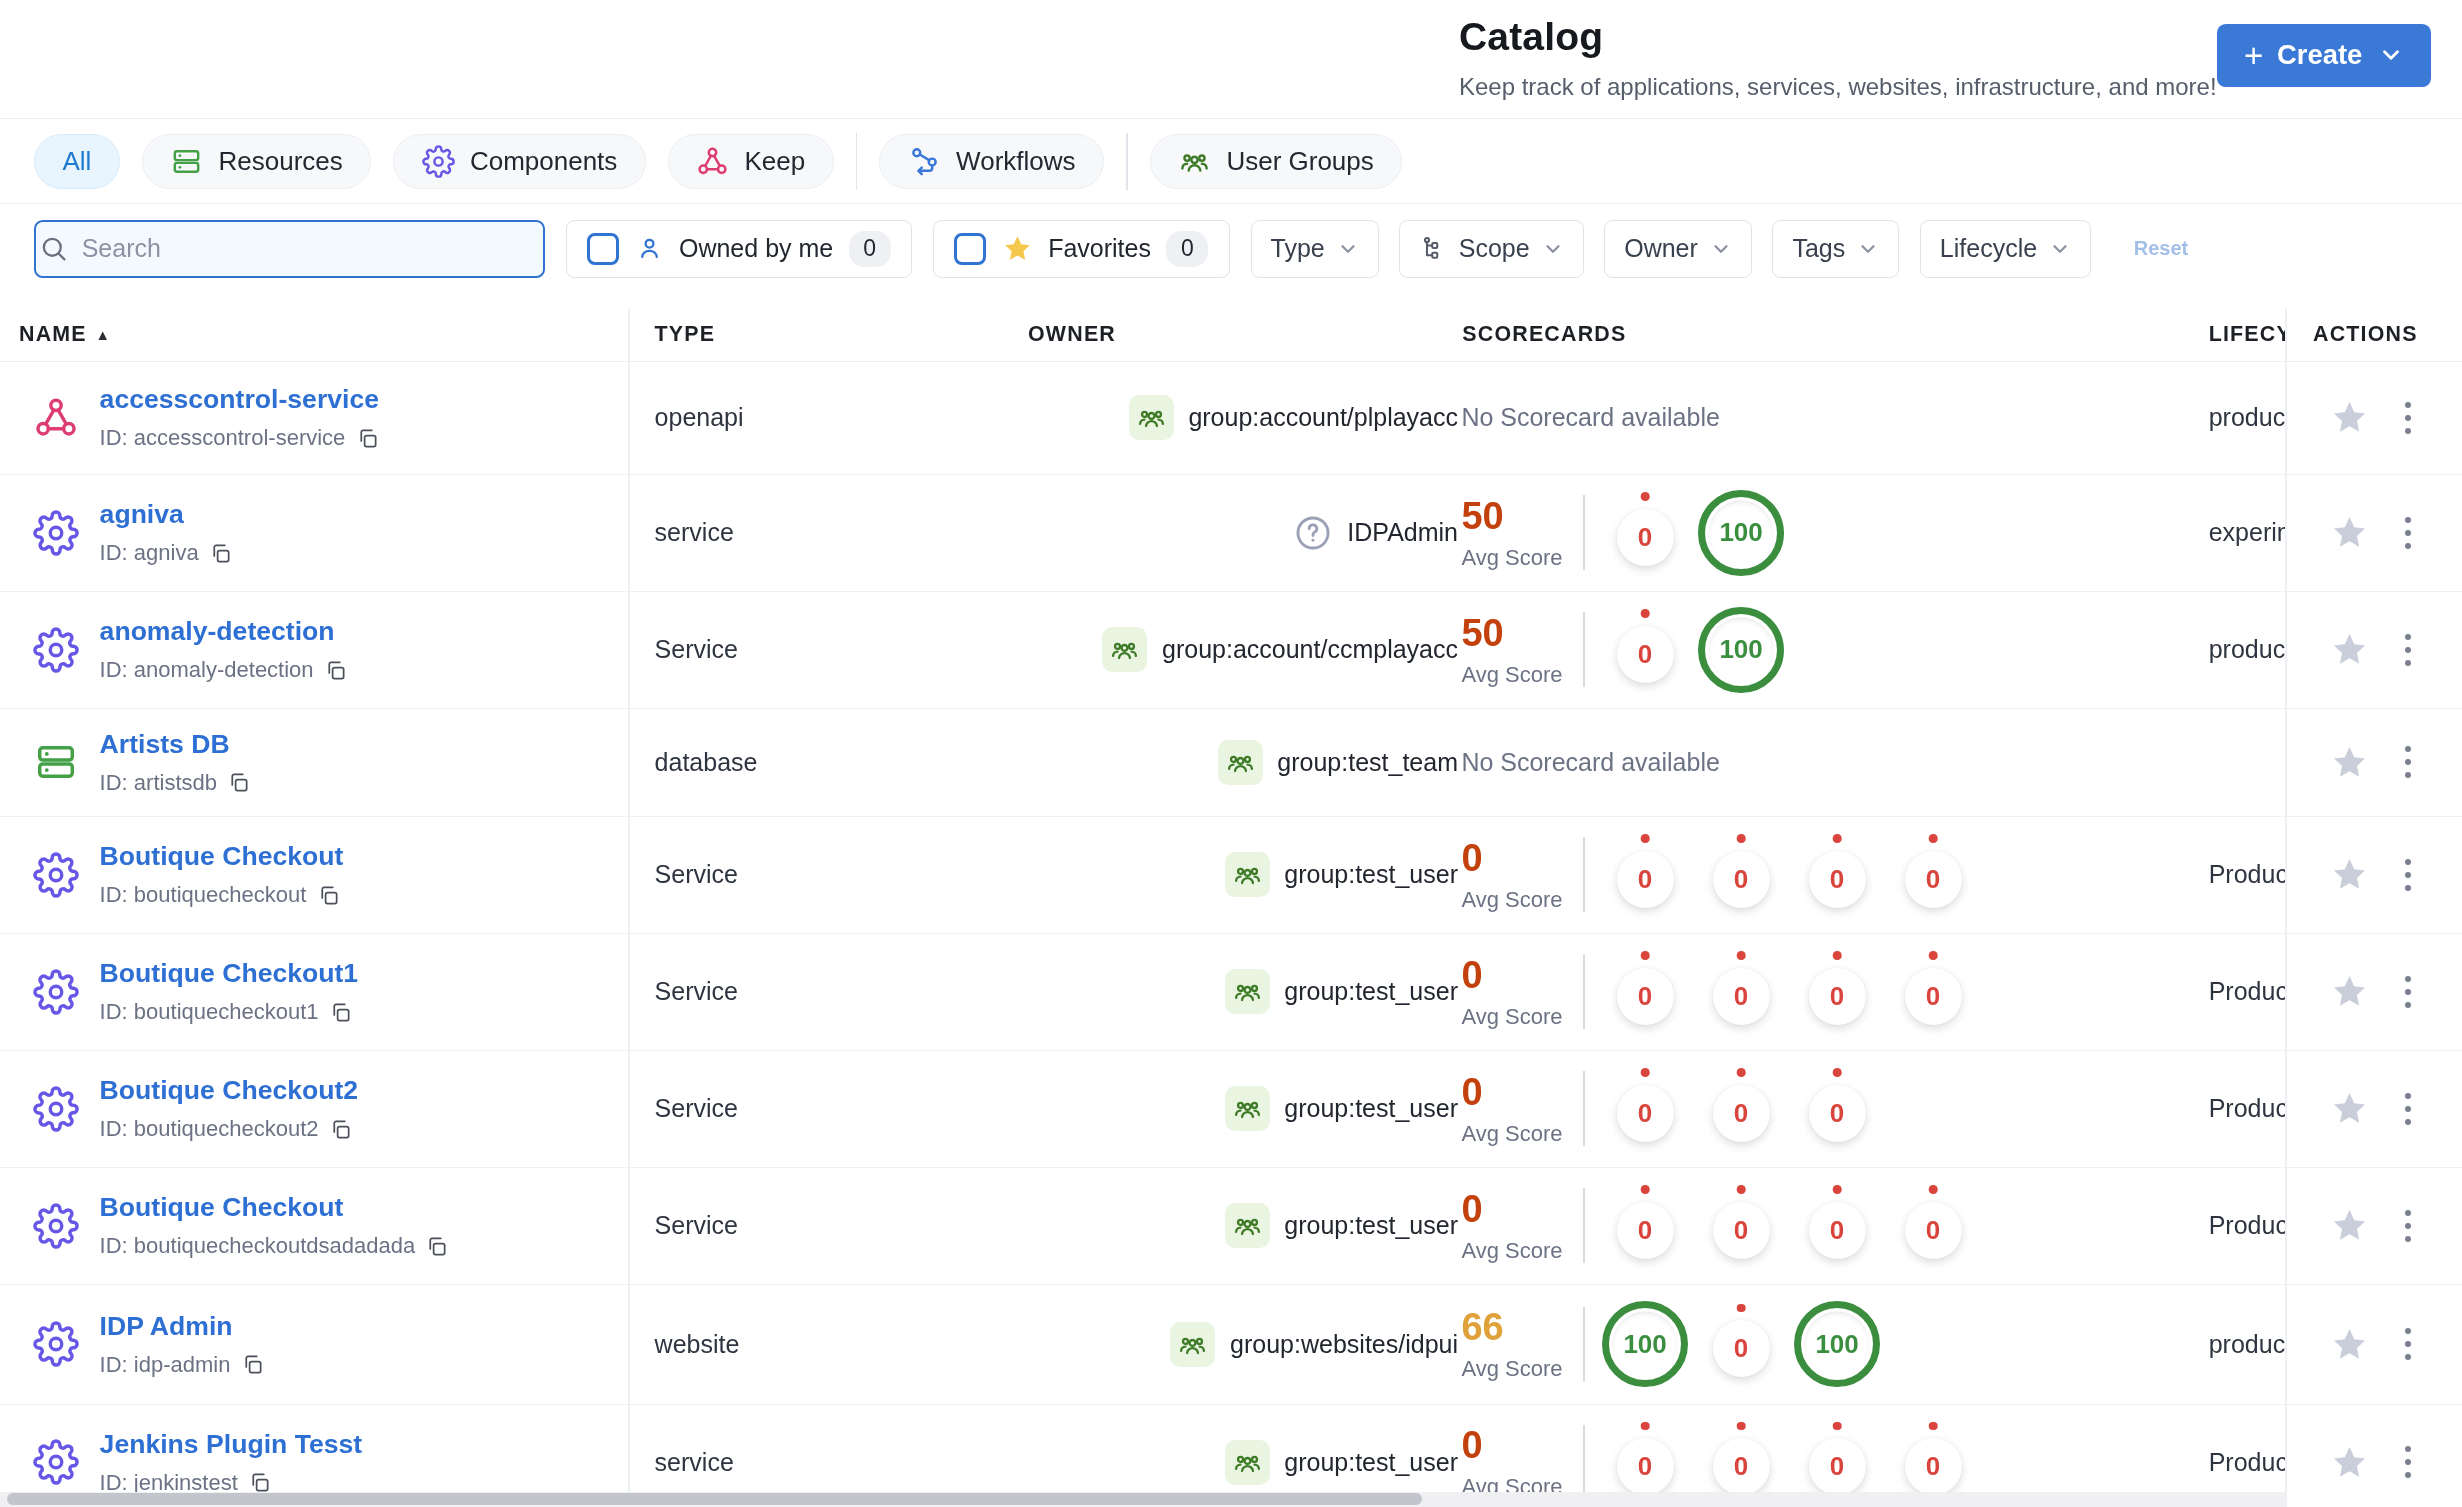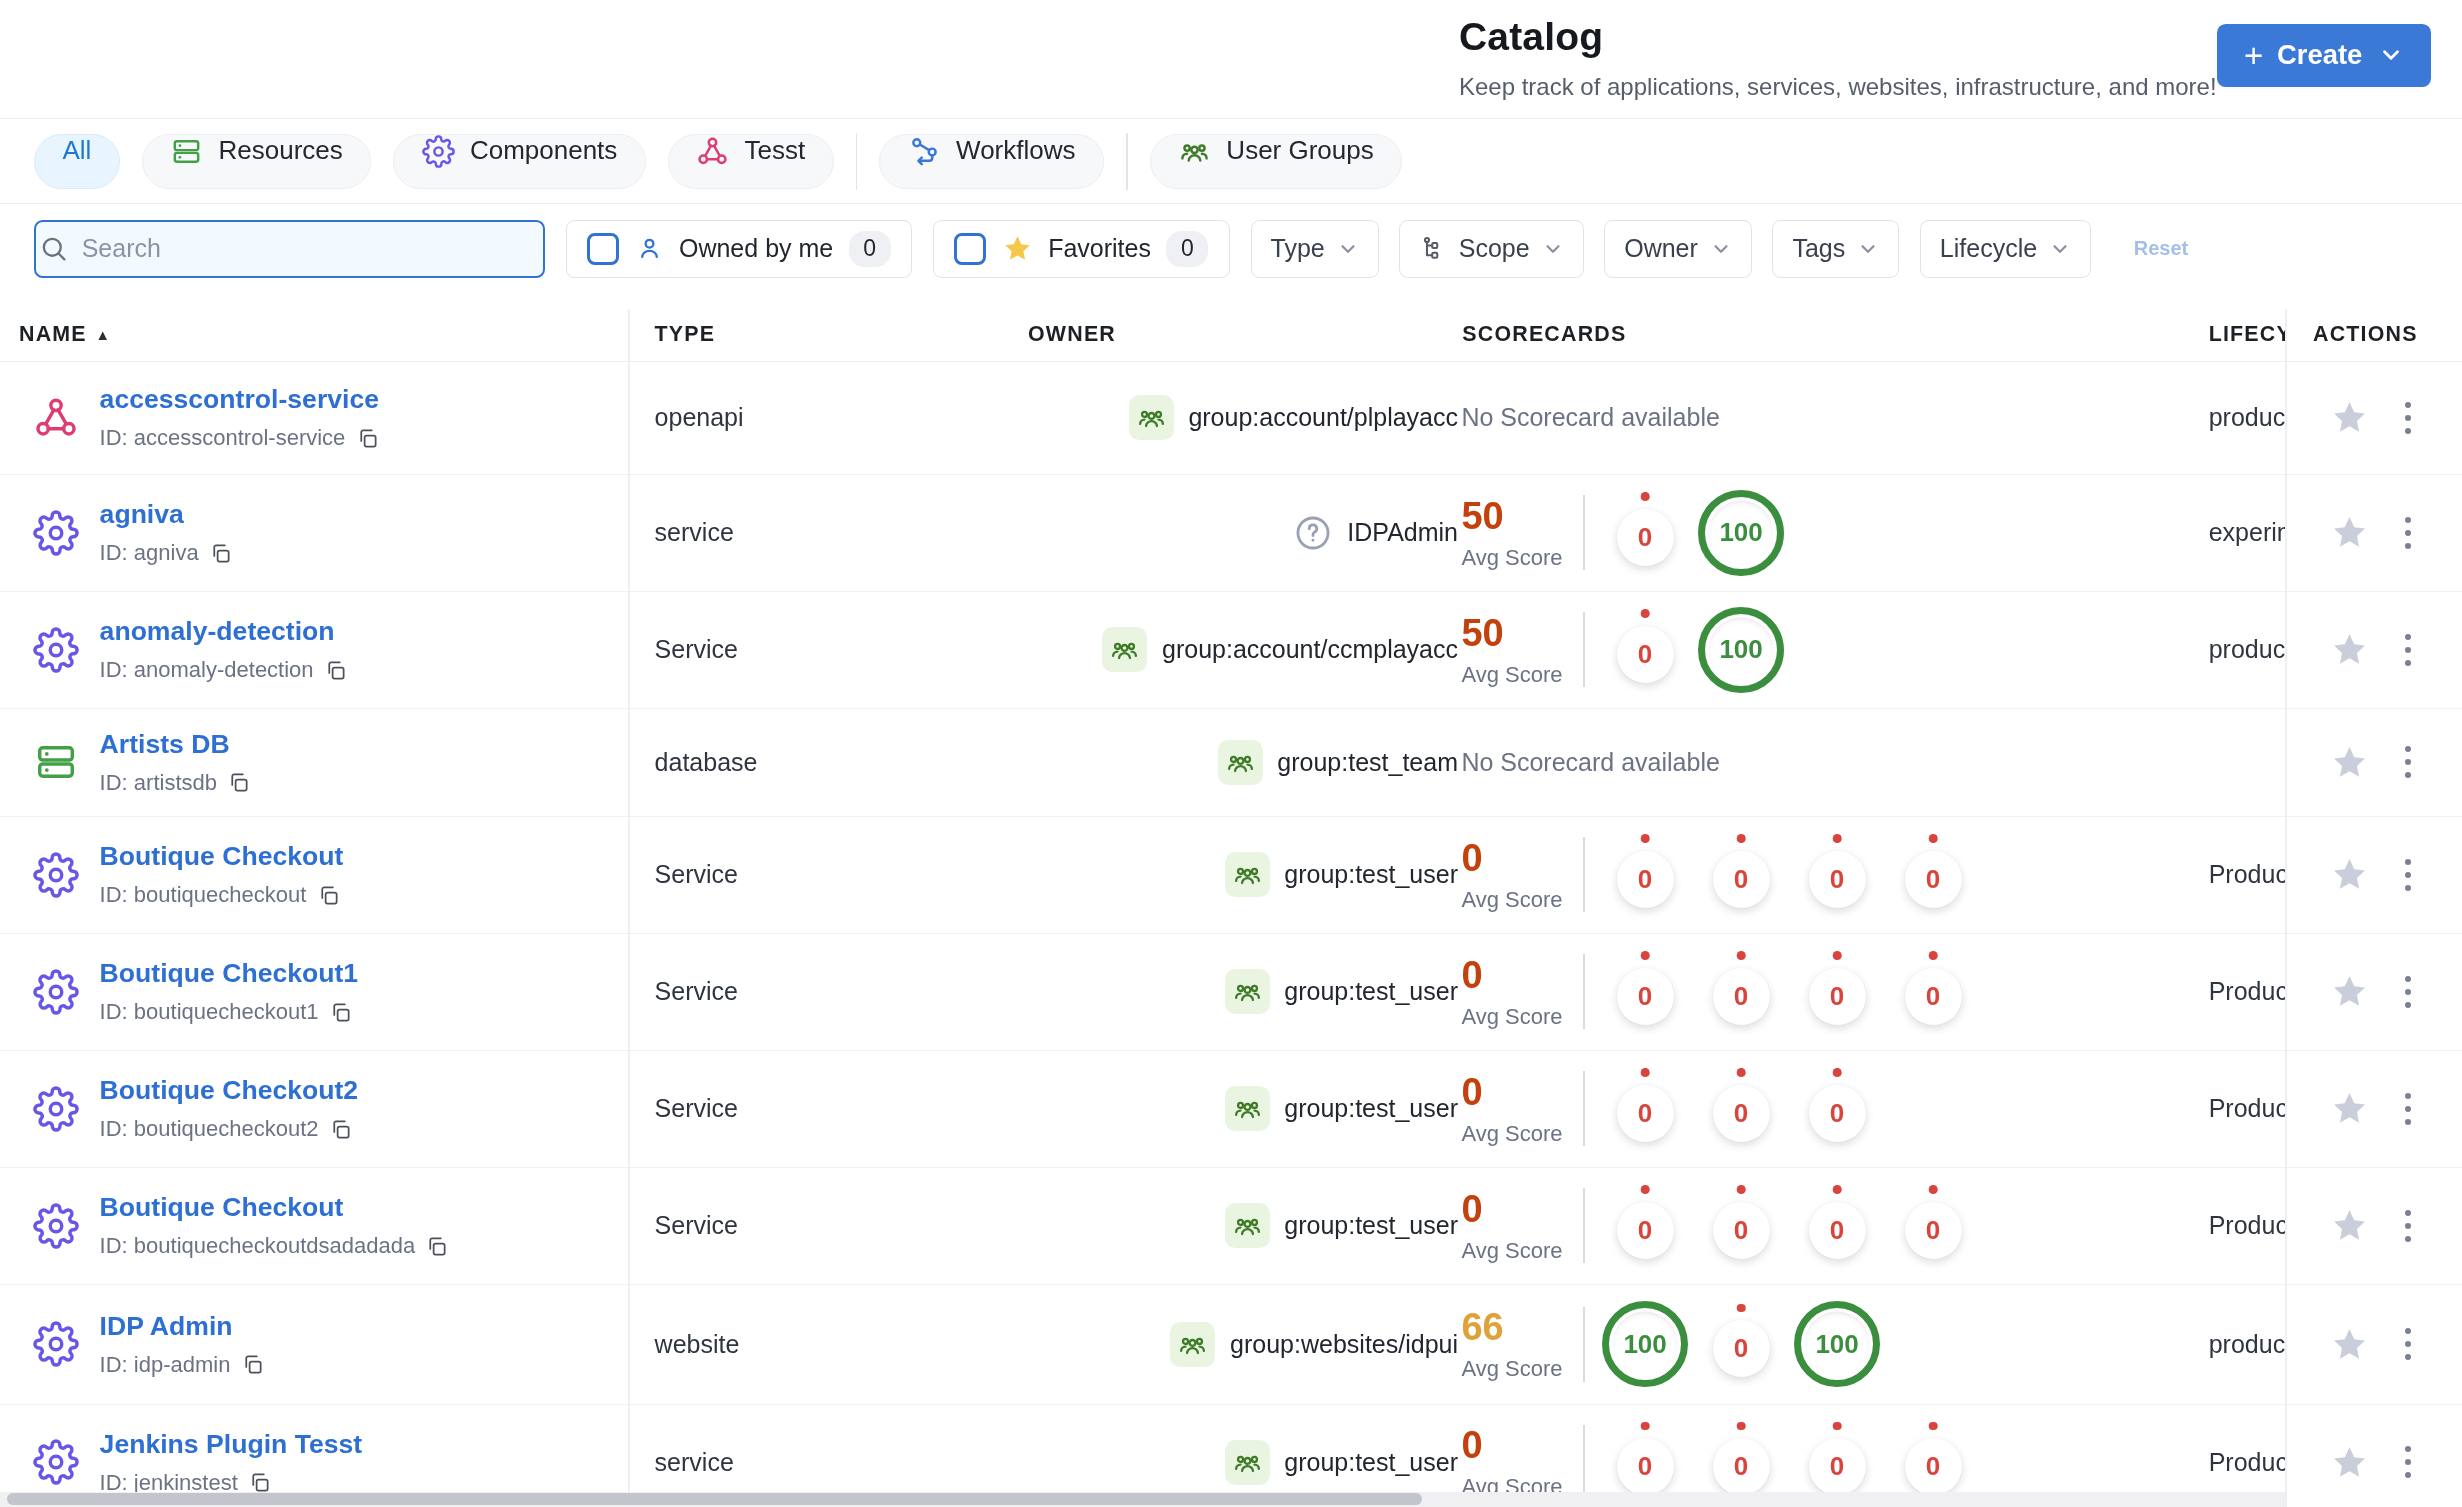--- a/index.html
+++ b/index.html
@@ -16,21 +16,21 @@
   .hdr .sub { font-size:24px; color:#565D6B; margin-top:13.7px; }
   .create-btn { display:inline-flex; align-items:center; gap:13.7px; height:63px; padding:0 27.4px;
     margin-top:8.6px; background:#3B79D7; border:none; border-radius:8.6px; color:#fff;
     font-size:27.4px; font-weight:700; font-family:inherit; cursor:pointer; }
   .create-btn .plus { font-size:33px; font-weight:400; line-height:1; }
   .create-btn svg { margin-left:1.7px; }
 
   
   .tabbar { margin-top:17px; border-top:1.7px solid #ECEEF1; border-bottom:1.7px solid #ECEEF1;
     padding:13.7px 34px; display:flex; align-items:center; gap:22px; }
-  .tabpill { display:inline-flex; align-items:flex-start; gap:15.4px; height:55px; padding:0 27.4px;
+  .tabpill { display:inline-flex; align-items:center; gap:15.4px; height:55px; padding:0 27.4px;
     border-radius:27.4px; background:#F7F8FA; border:1.7px solid #ECEEF2; font-size:26px;
     color:#23272F; cursor:pointer; white-space:nowrap; }
   .tabpill.active { background:#E9F5FE; border-color:#D7ECFA; color:#1E79D0; }
   .tabdivider { width:1.7px; height:57px; background:#E2E4E9; }
 
   
   .filtersbar { display:flex; align-items:center; gap:20.6px; padding:15.4px 34px 19px 34px; }
   .searchbox { display:flex; align-items:center; gap:13.7px; width:511px; height:58px;
     border:2.6px solid #3173D1; border-radius:8.6px; background:#F3FAFF; padding:0 3px; }
   .searchbox input { flex:1; border:none; outline:none; background:transparent;
@@ -131,21 +131,21 @@
         </svg>
         <span>Components</span>
       </div>
       <div class="tabpill">
         <svg width="33" height="33" viewBox="0 0 24 24" fill="none" stroke="currentColor" stroke-width="1.8" stroke-linecap="round" stroke-linejoin="round" style="color:#DE3D73;display:block;">
           <circle cx="12" cy="5.4" r="2.7"></circle>
           <circle cx="5.3" cy="17.6" r="2.7"></circle>
           <circle cx="18.7" cy="17.6" r="2.7"></circle>
           <path d="M10.9 7.8L6.7 15.1M13.1 7.8l4.2 7.3M8 17.6h8"></path>
         </svg>
-        <span>Tesst</span>
+        <span>Keep</span>
       </div>
       <div class="tabdivider"></div>
       <div class="tabpill">
         <svg width="33" height="33" viewBox="0 0 24 24" fill="none" stroke="currentColor" stroke-width="1.8" stroke-linecap="round" stroke-linejoin="round" style="color:#3B77D9;display:block;">
           <circle cx="6.4" cy="5.6" r="2.5"></circle>
           <circle cx="17.6" cy="12.4" r="2.5"></circle>
           <path d="M8.6 6.9l6.8 4.1M17.6 14.9v1.9a2 2 0 0 1-2 2H8"></path>
           <path d="M10 16.4l-2.4 2.4L10 21.2"></path>
         </svg>
         <span>Workflows</span>

